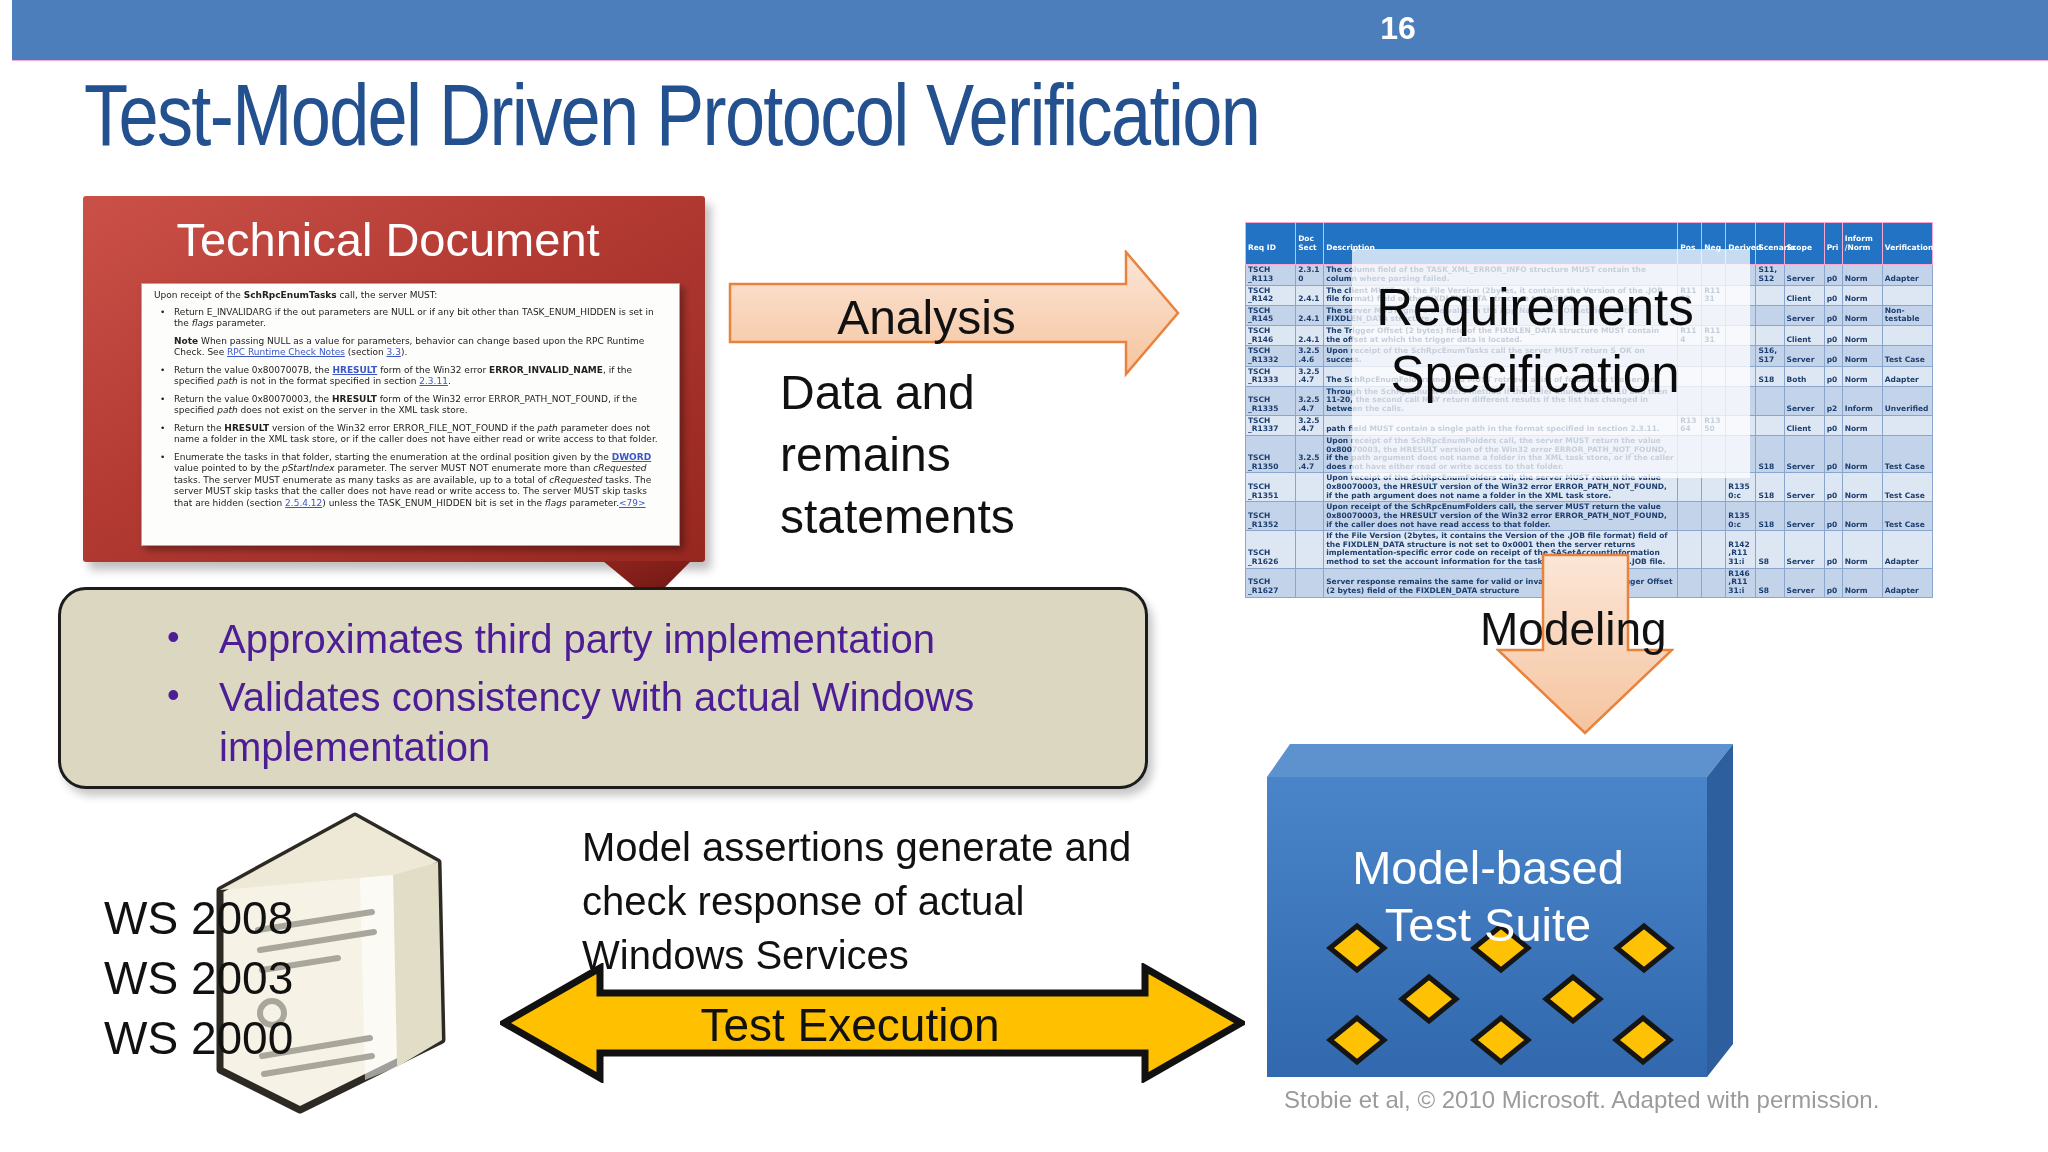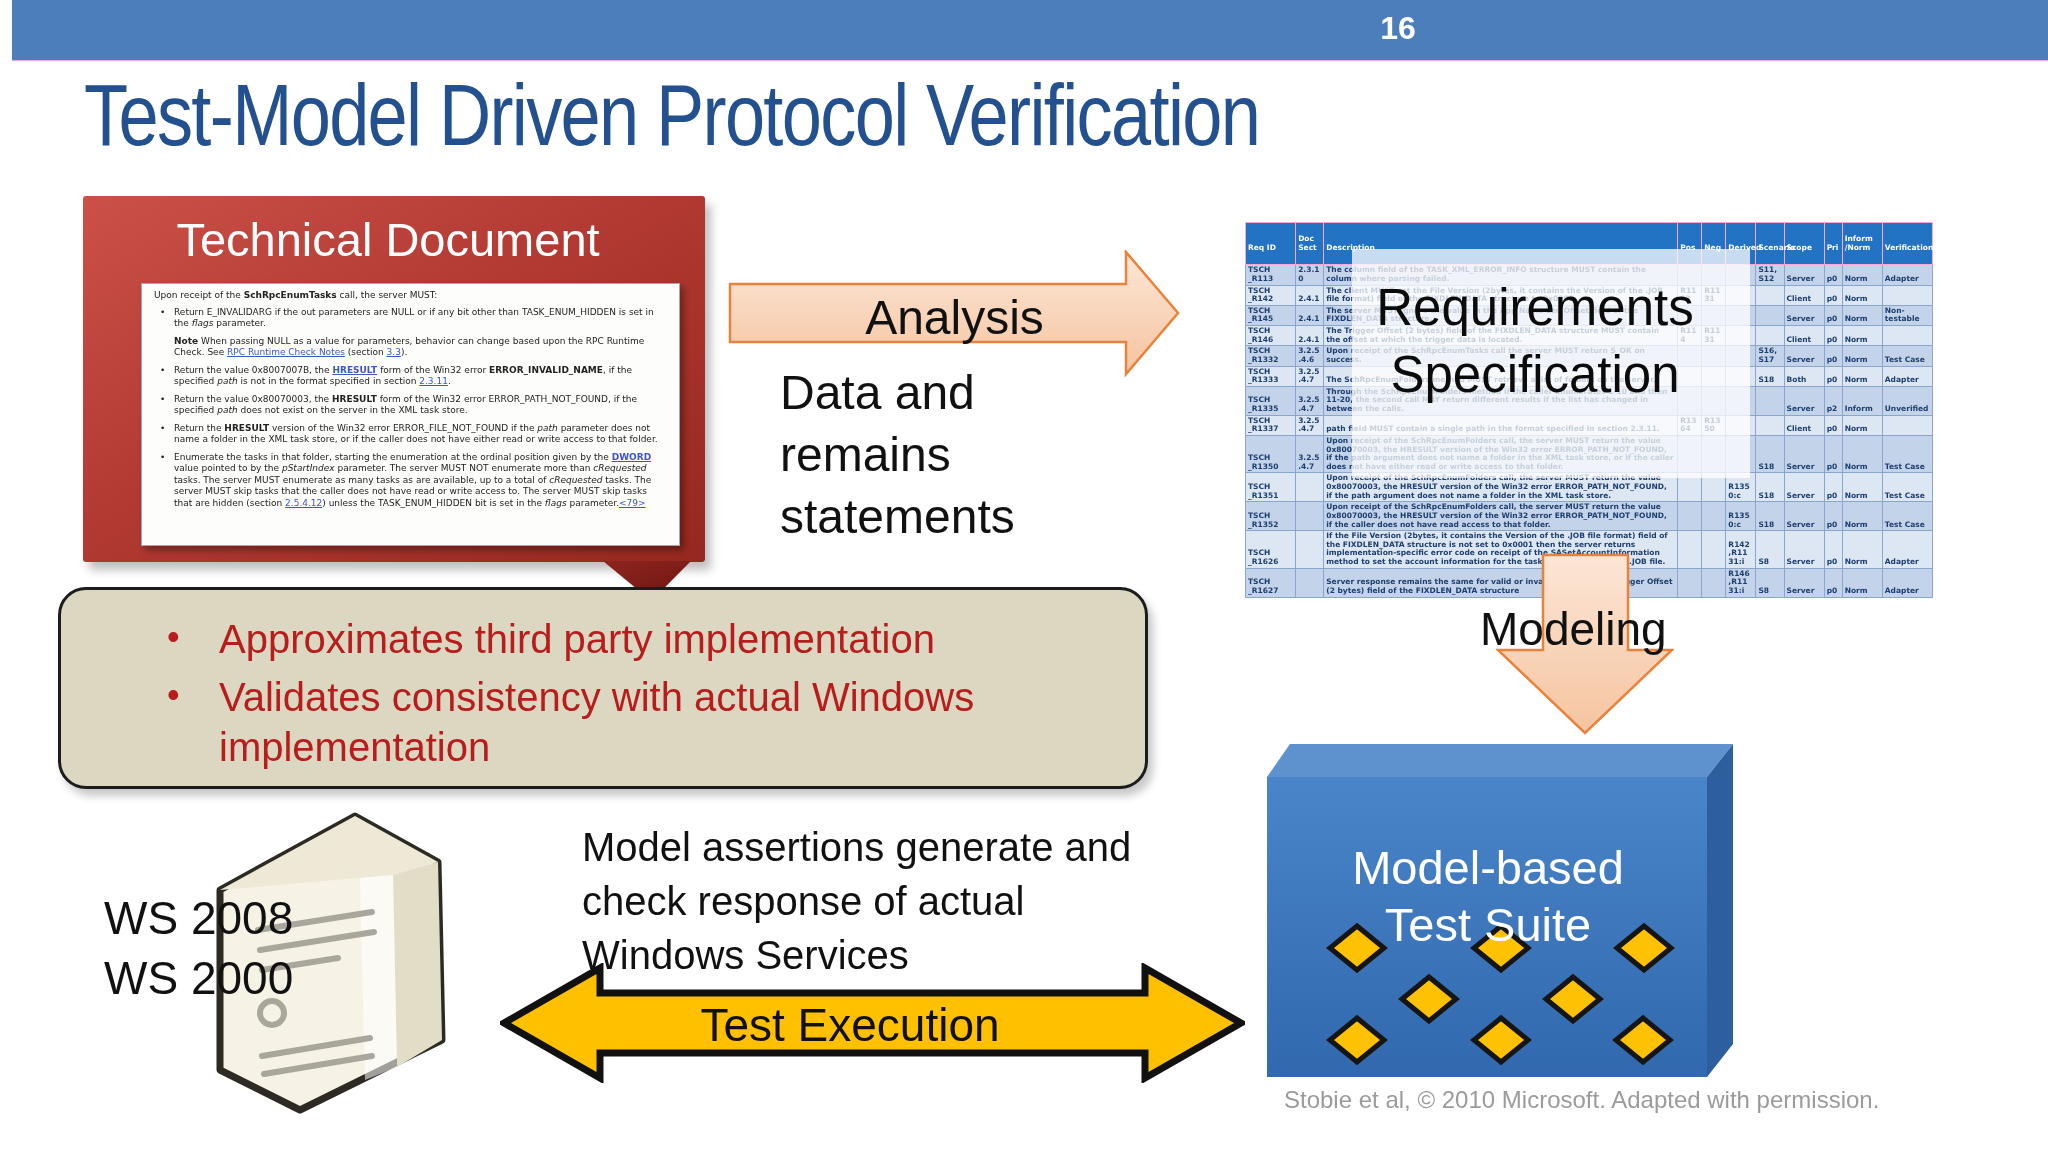--- a/index.html
+++ b/index.html
@@ -23,37 +23,37 @@
   .docpage{position:absolute;left:58px;top:87px;width:513px;height:249px;background:#fdfdfc;
     border:1px solid #a8a8a8;box-shadow:4px 4px 7px rgba(0,0,0,.35);
     padding:6px 12px;font-family:"DejaVu Sans", sans-serif;font-size:9px;line-height:11.5px;color:#222;overflow:hidden;}
   .docp{margin:0 0 5px 0;}
   .doc-item{position:relative;padding-left:14px;margin:0 0 6px 6px;}
   .doc-note{padding-left:0;margin-left:20px;}
   .doc-bullet{position:absolute;left:0;top:0;}
   .lnk{color:#3a56c8;text-decoration:underline;}
   
   .svgabs{position:absolute;}
-  .analysis-label{position:absolute;left:756px;top:290px;width:397px;text-align:center;font-size:48px;}
+  .analysis-label{position:absolute;left:728px;top:290px;width:397px;text-align:center;font-size:48px;}
   .behavior-text{position:absolute;left:780px;top:362px;font-size:48px;line-height:62px;}
   
   .reqtable{position:absolute;left:1245px;top:222px;width:688px;border-collapse:collapse;table-layout:fixed;
     font-family:"DejaVu Sans", sans-serif;font-size:7.5px;line-height:1.15;font-weight:bold;color:#1c3e6e;}
   .reqtable th{background:#2273c3;color:#fff;text-align:left;vertical-align:bottom;padding:12px 2px;border:1px solid #f9a8d4;}
   .reqtable td{border:1px solid #8aa6cd;padding:1px 2px;vertical-align:bottom;word-wrap:break-word;}
   .rowA td{background:#c3d3ea;}
   .rowB td{background:#dde6f3;}
   .req-overlay{position:absolute;left:1352px;top:249px;width:398px;height:229px;background:rgba(255,255,255,.75);}
   .req-caption{position:absolute;left:1320px;top:274px;width:430px;text-align:center;font-size:51px;line-height:67px;color:#0b0b0b;}
   
   .modeling-label{position:absolute;left:1480px;top:602px;font-size:46px;}
   
   .benefits{position:absolute;left:58px;top:587px;width:1084px;height:196px;background:#dbd7c0;
     border:3px solid #1c1c1c;border-radius:28px;box-shadow:5px 7px 9px rgba(0,0,0,.22);}
-  .benefits ul{margin:0;padding:24px 40px 0 158px;list-style:none;font-size:40px;line-height:50px;color:#b91c1c;}
+  .benefits ul{margin:0;padding:24px 40px 0 158px;list-style:none;font-size:40px;line-height:50px;color:#4c1d95;}
   .benefits li{position:relative;margin-bottom:8px;}
   .benefits li::before{content:"\2022";position:absolute;left:-52px;top:-2px;font-size:36px;}
   
   .ws-labels{position:absolute;left:104px;top:888px;font-size:46px;line-height:60px;}
   .assert-text{position:absolute;left:582px;top:820px;font-size:40px;line-height:54px;}
   .exec-label{position:absolute;left:600px;top:998px;width:500px;text-align:center;font-size:46px;}
   
   .suite-title{position:absolute;left:1267px;top:839px;width:442px;text-align:center;color:#fff;font-size:47px;line-height:57px;}
   .attribution{position:absolute;left:1284px;top:1086px;font-size:24px;color:#9b9b9b;}
   .diamonds polygon{fill:#ffc103;stroke:#151515;stroke-width:5;}
@@ -326,20 +326,21 @@
     <line x1="50" y1="142" x2="164" y2="124"></line>
     <line x1="52" y1="162" x2="128" y2="150"></line>
     <line x1="52" y1="248" x2="160" y2="230"></line>
     <line x1="54" y1="266" x2="162" y2="248"></line>
   </g>
   <circle cx="62" cy="205" r="12" fill="none" stroke="#a9a69b" stroke-width="6"></circle>
 </svg>
 
 <div class="ws-labels">
   <div>WS 2008</div>
+  <div>WS 2003</div>
   <div>WS 2000</div>
 </div>
 
 <div class="assert-text">
   <div>Model assertions generate and</div>
   <div>check response of actual</div>
   <div>Windows Services</div>
 </div>
 
 <svg class="svgabs" style="left:500px;top:963px;" width="745" height="120" viewBox="0 0 745 120">

